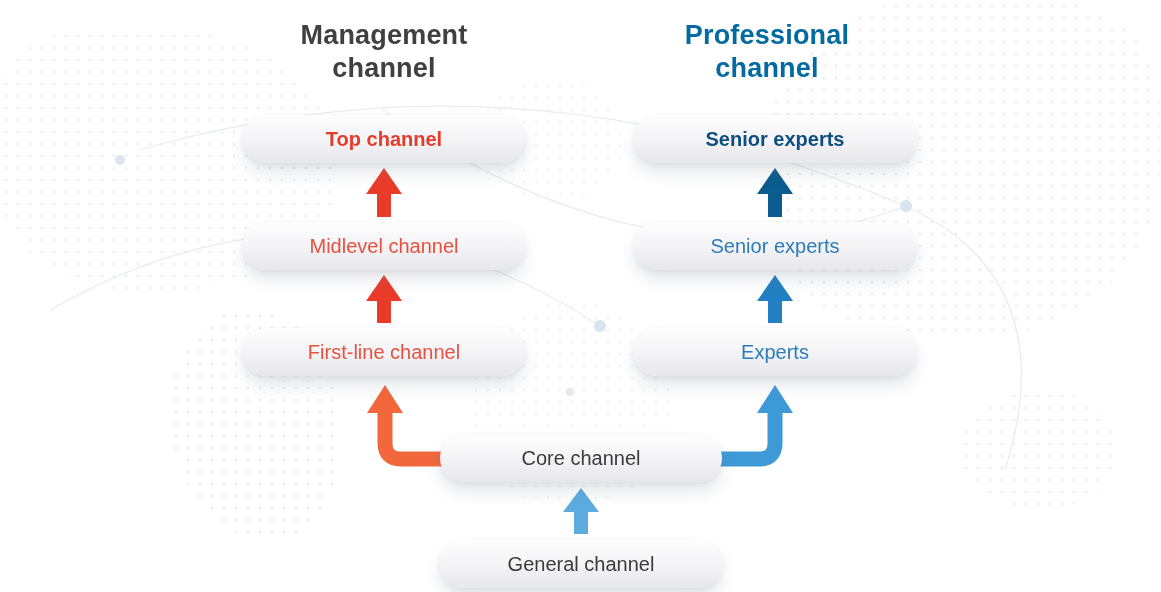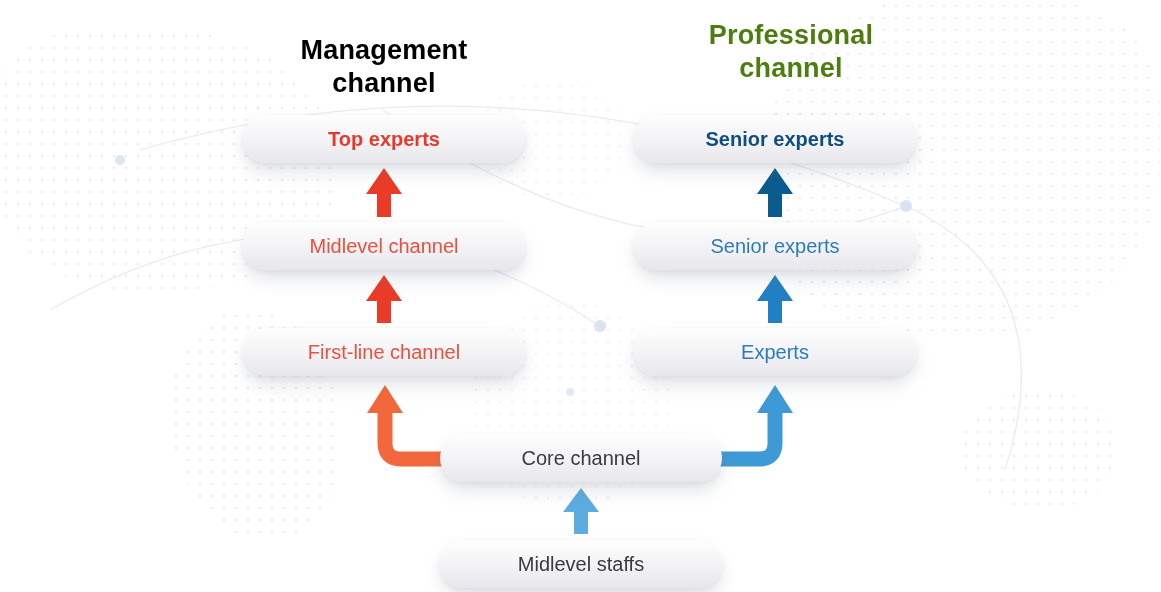--- a/index.html
+++ b/index.html
@@ -34,22 +34,22 @@
   .title {
     position: absolute;
     z-index: 3;
     width: 210px;
     text-align: center;
     font-size: 27px;
     line-height: 33px;
     font-weight: bold;
     letter-spacing: .2px;
   }
-  .title-mgmt { left: 279px; top: 34px; color: #000000; }
-  .title-prof { left: 686px; top: 19px; color: #4d7c0f; }
+  .title-mgmt { left: 279px; top: 19px; color: #404040; }
+  .title-prof { left: 662px; top: 19px; color: #0369a1; }
   
   .pill {
     position: absolute;
     z-index: 3;
     width: 282px;
     height: 48px;
     border-radius: 24px;
     background: linear-gradient(180deg, #fefefe 0%, #f3f3f6 55%, #e7e7ec 100%);
     box-shadow: 0 10px 16px rgba(110,120,140,.18), 0 2px 5px rgba(110,120,140,.10);
     display: flex;
@@ -108,21 +108,21 @@
     <polygon points="367,413 403,413 385,385" fill="#f2683c"></polygon>
 
     <path d="M 692 459 L 759 459 Q 775 459 775 443 L 775 412" fill="none" stroke-width="15" stroke="#3e9ad7"></path>
     <polygon points="757,413 793,413 775,385" fill="#3e9ad7"></polygon>
   </svg>
 
   <h2 class="title title-mgmt">Management channel</h2>
   <h2 class="title title-prof">Professional channel</h2>
 
   <div class="pill m0 red-bold">
-    <span>Top experts</span>
+    <span>Top channel</span>
   </div>
   <div class="pill m1 red">
     <span>Midlevel channel</span>
   </div>
   <div class="pill m2 red">
     <span>First-line channel</span>
   </div>
 
   <div class="pill p0 navy-bold">
     <span>Senior experts</span>
@@ -131,16 +131,16 @@
     <span>Senior experts</span>
   </div>
   <div class="pill p2 blue">
     <span>Experts</span>
   </div>
 
   <div class="pill core">
     <span>Core channel</span>
   </div>
   <div class="pill general">
-    <span>Midlevel staffs</span>
+    <span>General channel</span>
   </div>
 
 </div>
 
 </body></html>

